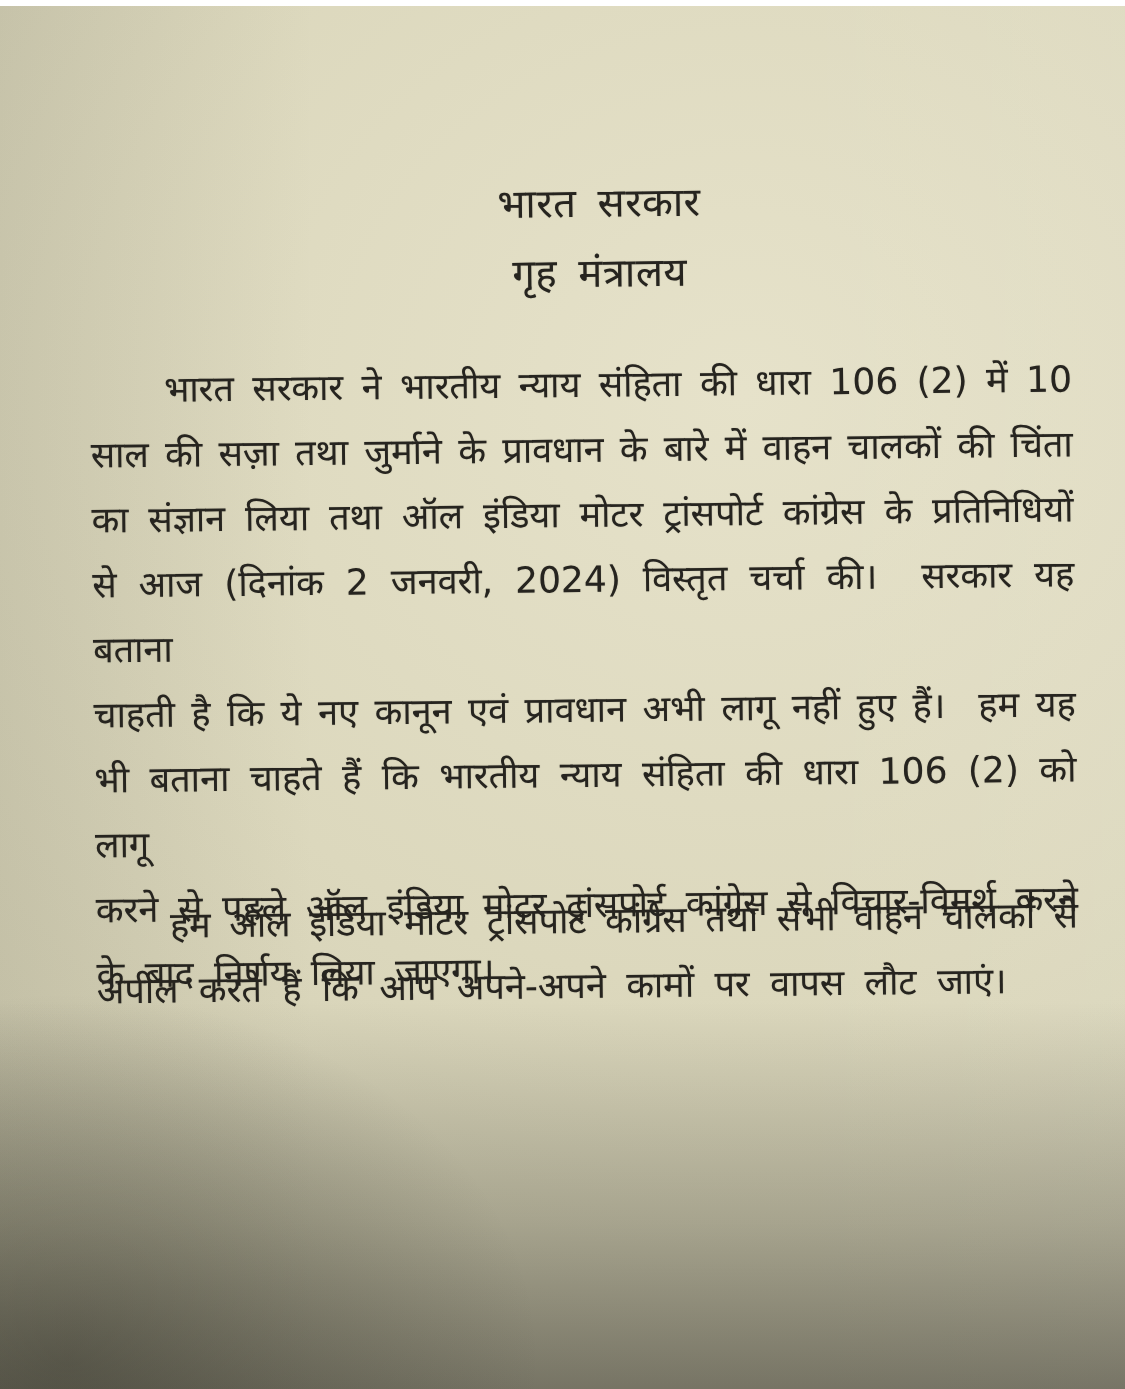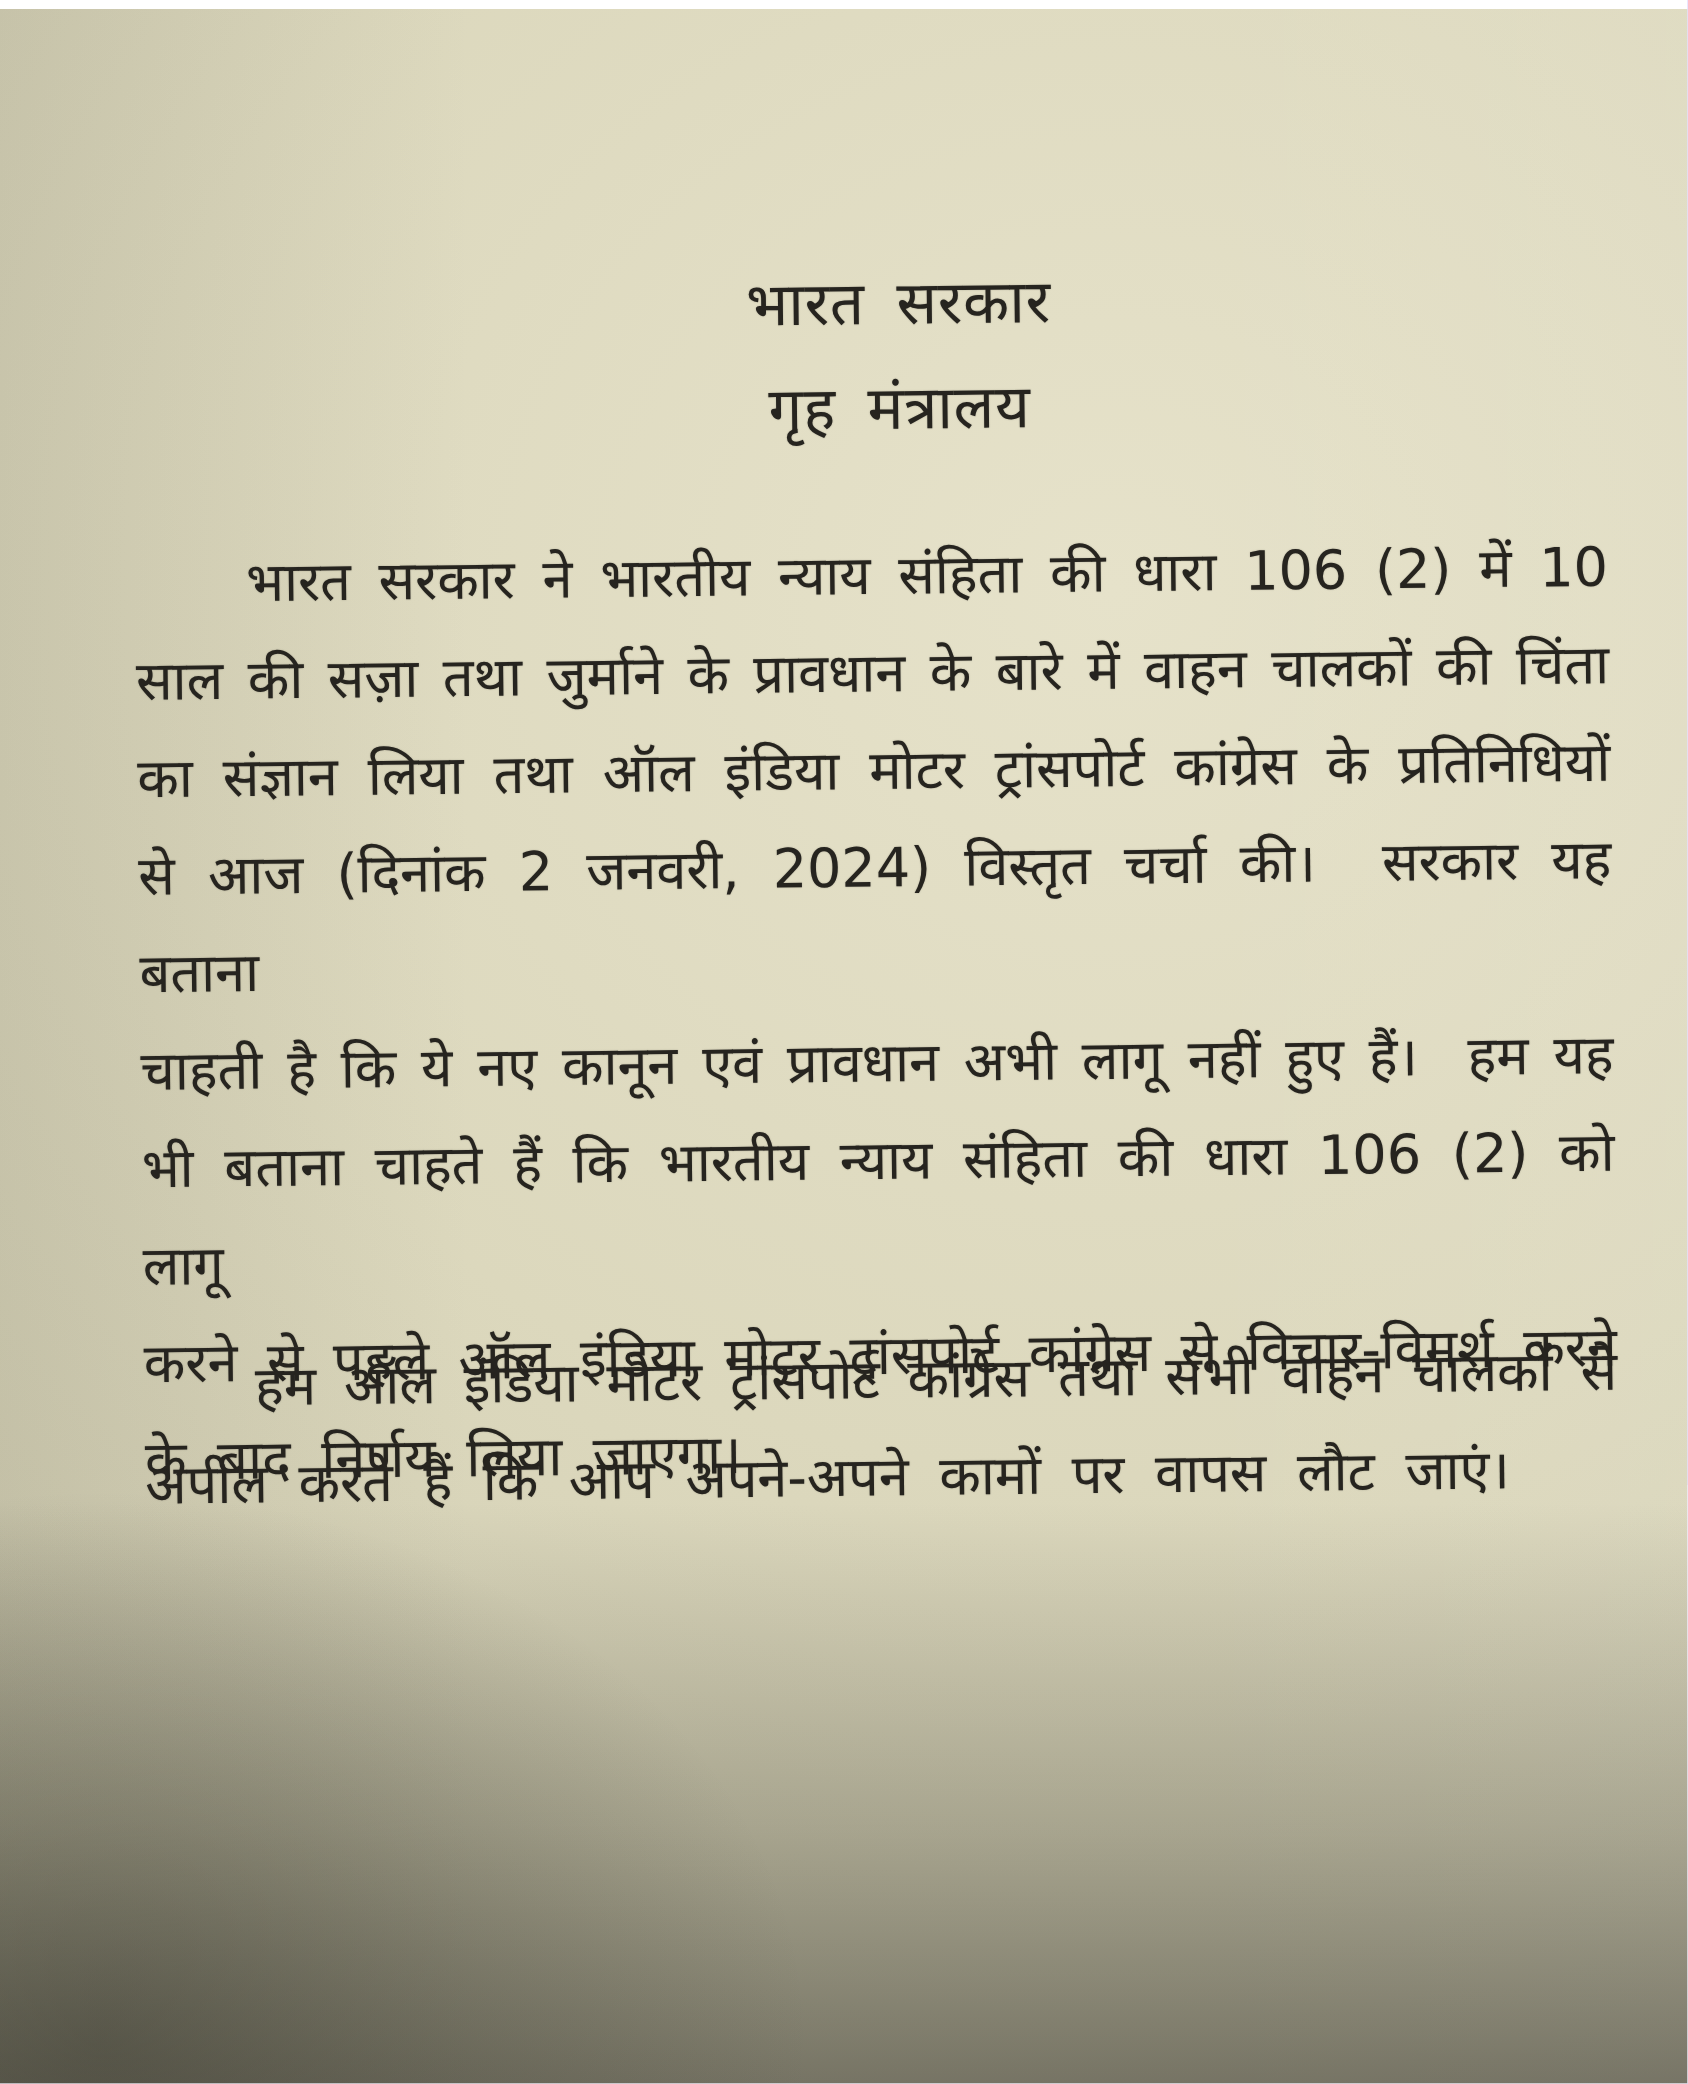--- a/index.html
+++ b/index.html
@@ -9,21 +9,21 @@
     height: 1389px;
     background: #ffffff;
     overflow: hidden;
     font-family: "DejaVu Sans", "Liberation Sans", sans-serif;
   }
 
   .photo-frame {
     position: relative;
     width: 1125px;
     height: 990px;
-    background: #c4b5fd;
+    background: #f9a8d4;
   }
 
   
   .top-strip {
     position: absolute;
     top: 0; left: 0;
     width: 100%;
     height: 6px;
     background: #ffffff;
   }

